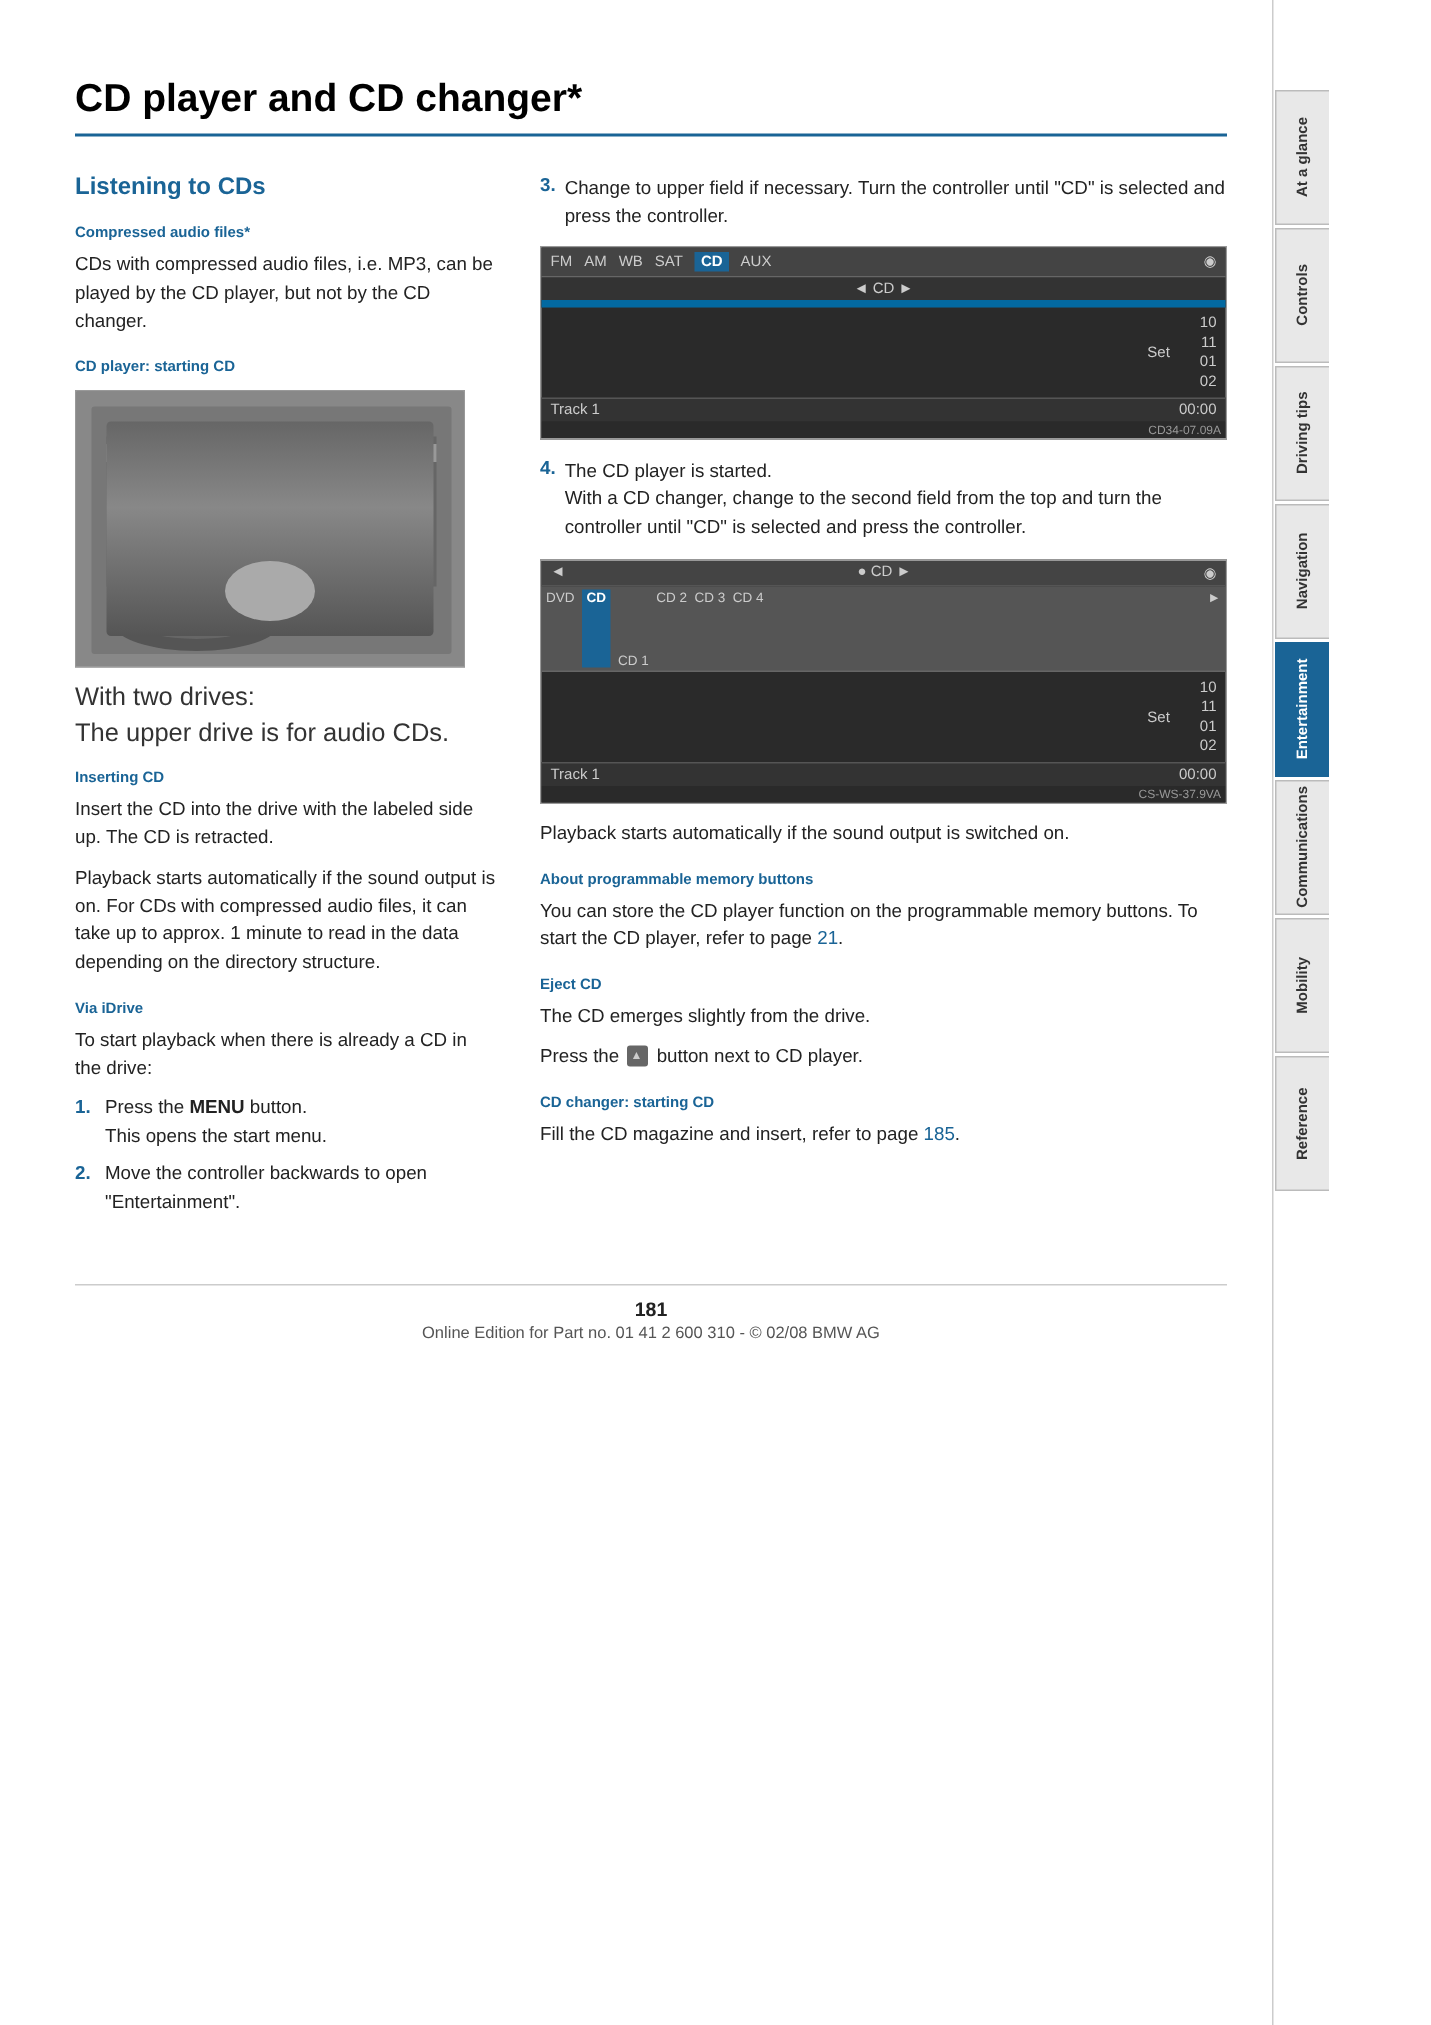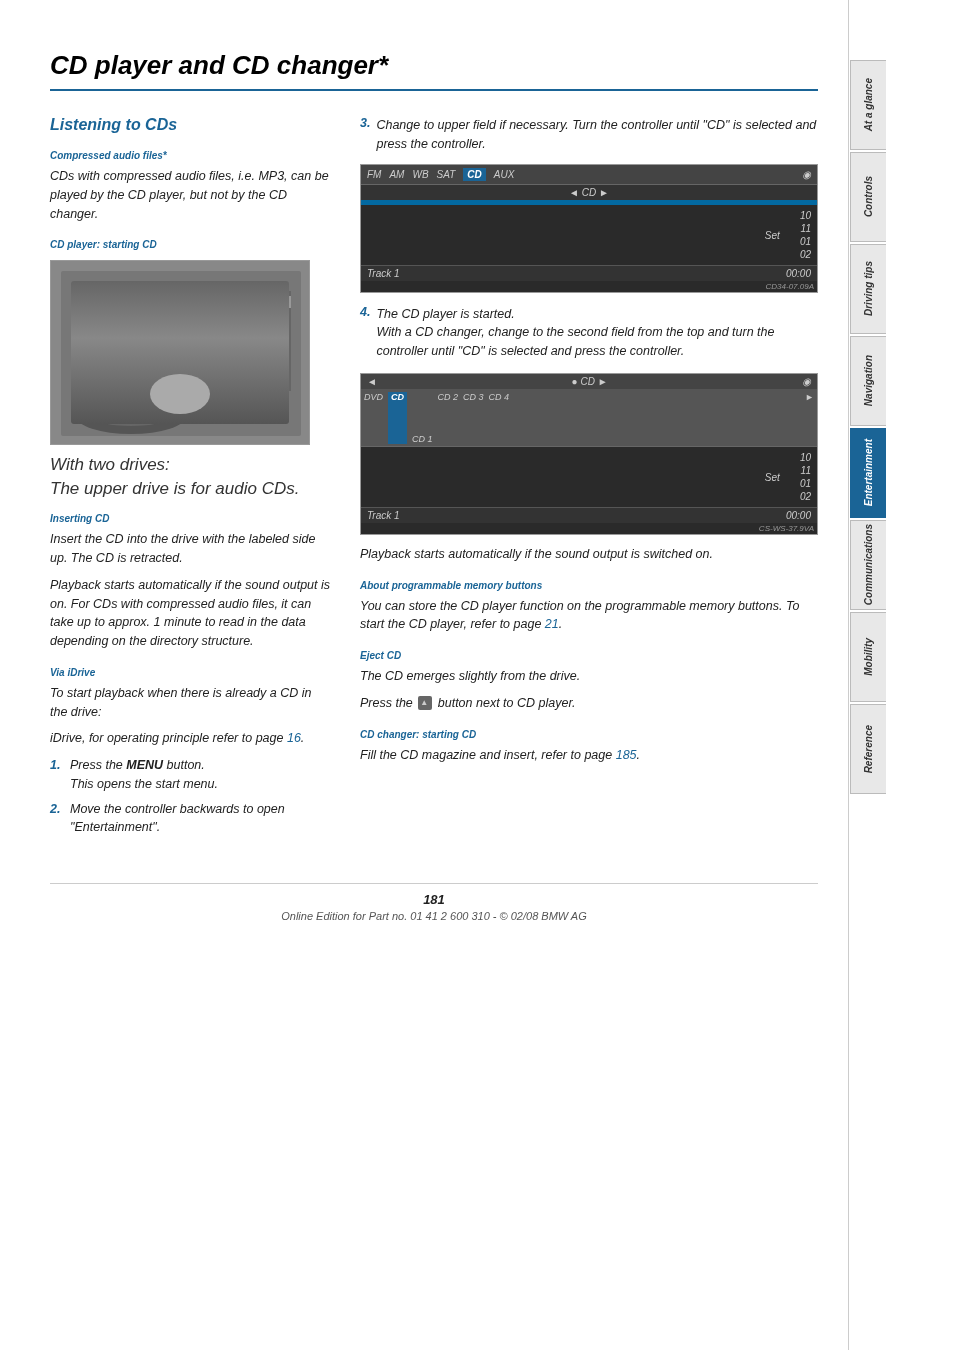--- a/index.html
+++ b/index.html
@@ -10,21 +10,20 @@
       font-family: Arial, Helvetica, sans-serif;
       font-size: 13px;
       color: #222;
       position: relative;
     }
 
     .page-wrapper {
       display: flex;
       width: 886px;
       min-height: 1350px;
-      font-style: italic;
     }
 
     
     .sidebar {
       width: 38px;
       display: flex;
       flex-direction: column;
       align-items: center;
       background: #fff;
       border-left: 1px solid #ccc;
@@ -358,23 +357,20 @@
 
         <p class="image-label">With two drives:</p>
         <p class="image-label">The upper drive is for audio CDs.</p>
 
         <div class="section-heading" style="margin-top:14px;">Inserting CD</div>
         <p class="body-text">Insert the CD into the drive with the labeled side up. The CD is retracted.</p>
         <p class="body-text">Playback starts automatically if the sound output is on. For CDs with compressed audio files, it can take up to approx. 1 minute to read in the data depending on the directory structure.</p>
 
         <div class="section-heading">Via iDrive</div>
         <p class="body-text">To start playback when there is already a CD in the drive:</p>
-        <p class="body-text">
-          <span>iDrive, for operating principle refer to page </span><a class="link" href="#">16</a>.
-        </p>
 
         <ol class="numbered-list">
           <li>
             <span class="num">1.</span>
             <span>Press the <strong>MENU</strong> button.<br>This opens the start menu.</span>
           </li>
           <li>
             <span class="num">2.</span>
             <span>Move the controller backwards to open "Entertainment".</span>
           </li>

